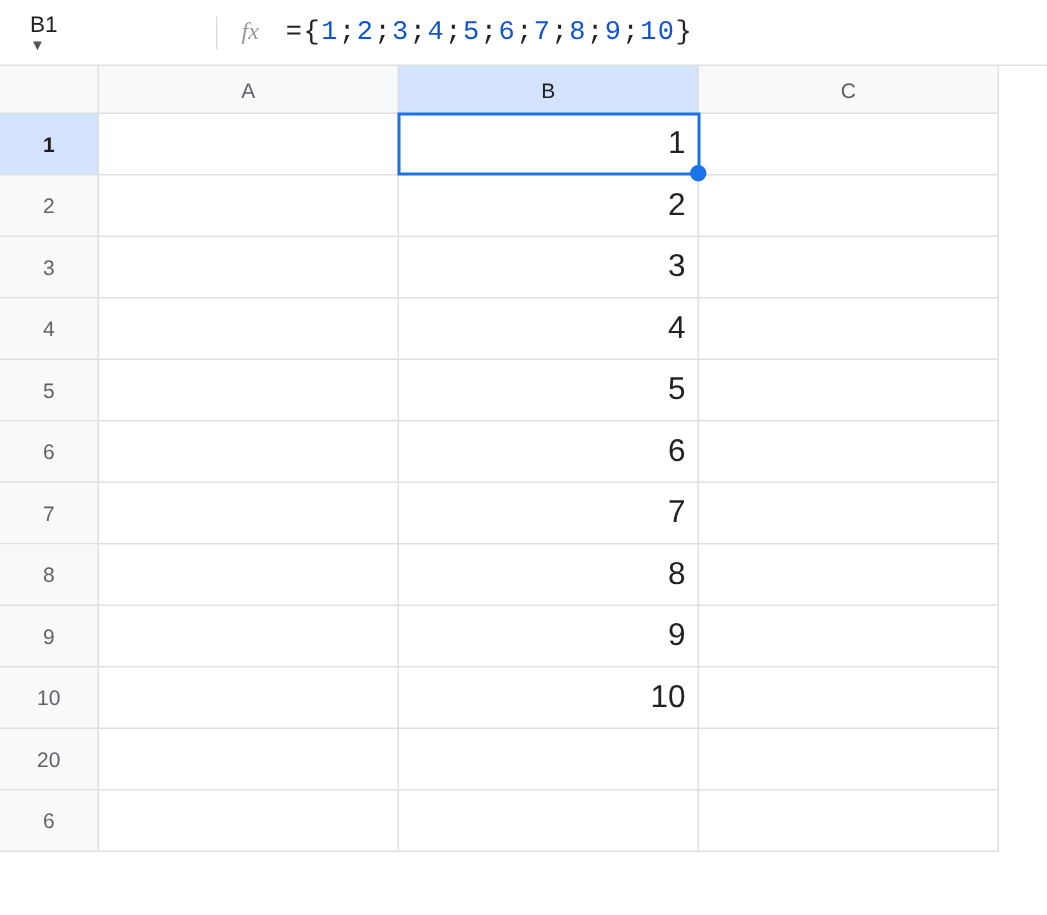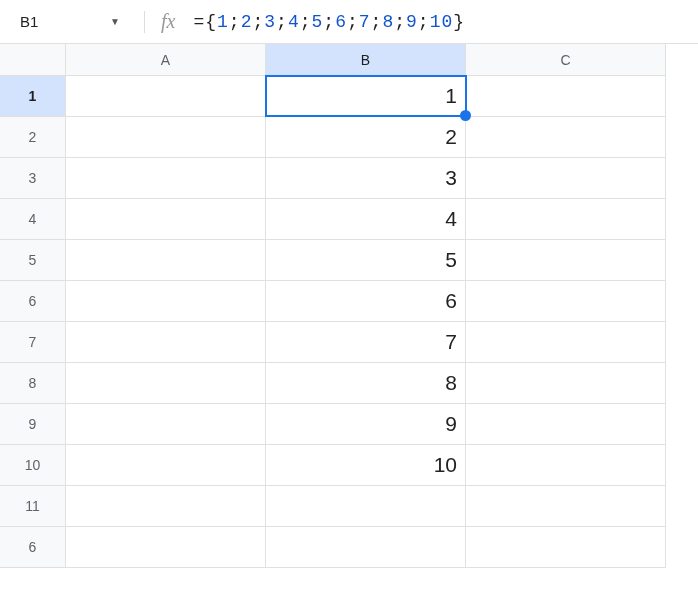--- a/index.html
+++ b/index.html
@@ -21,38 +21,39 @@
       border-bottom: 1px solid #e0e0e0;
       padding-left: 8px;
     }
     .name-box {
       width: 120px;
       font-size: 15px;
       color: #222;
       font-weight: 500;
       padding-left: 12px;
       display: flex;
-      align-items: center;
+      align-items: flex-start;
       justify-content: space-between;
       padding-right: 8px;
+      flex-direction: column;
     }
     .dropdown-arrow {
       font-size: 10px;
       color: #555;
     }
     .separator {
       width: 1px;
       height: 22px;
       background: #dadce0;
       margin: 0 16px;
     }
     .fx-label {
       font-style: italic;
       color: #999;
-      font-size: 20px;
+      font-size: 16px;
       font-family: Georgia, serif;
       margin-right: 18px;
     }
     .formula-input {
       font-family: 'Consolas', 'Courier New', monospace;
       font-size: 18px;
       letter-spacing: 1px;
       color: #222;
       display: flex;
       align-items: center;
@@ -208,21 +209,21 @@
     <div class="cell">8</div>
     <div class="cell"></div>
     <div class="row-header">9</div>
     <div class="cell"></div>
     <div class="cell">9</div>
     <div class="cell"></div>
     <div class="row-header">10</div>
     <div class="cell"></div>
     <div class="cell">10</div>
     <div class="cell"></div>
-    <div class="row-header">11</div>
+    <div class="row-header">20</div>
     <div class="cell"></div>
     <div class="cell"></div>
     <div class="cell"></div>
     <div class="row-header">6</div>
     <div class="cell"></div>
     <div class="cell"></div>
     <div class="cell"></div>
   </div>
 
 </body></html>

